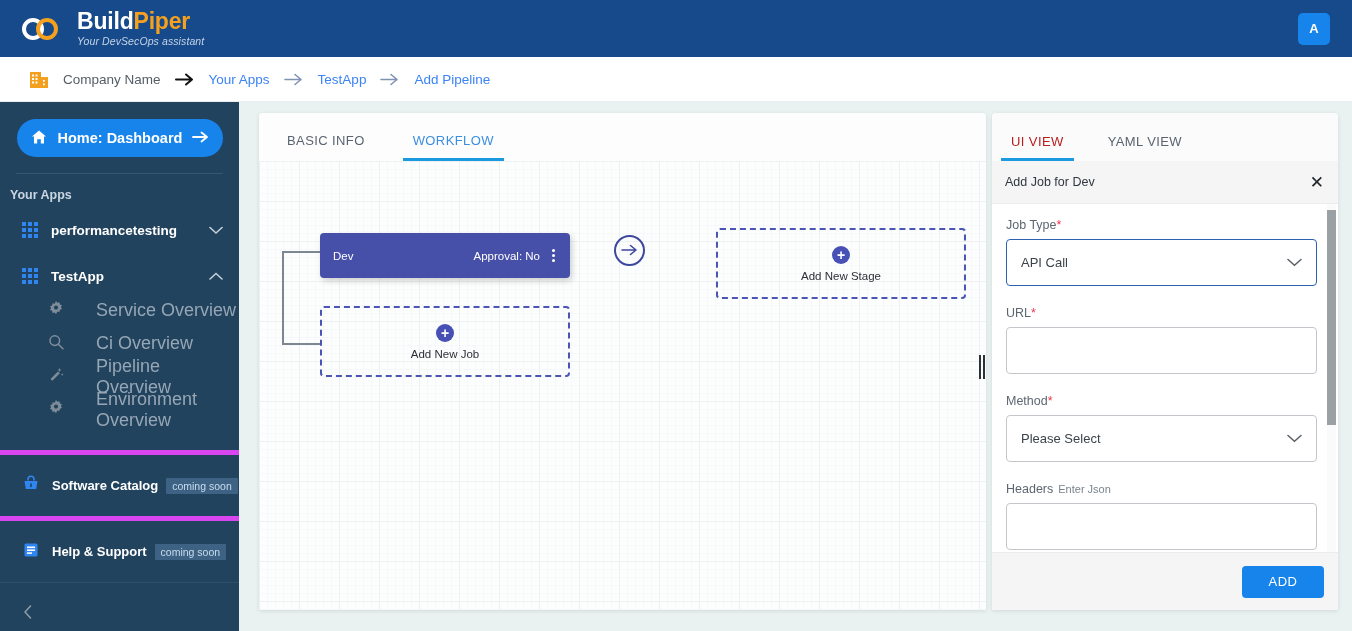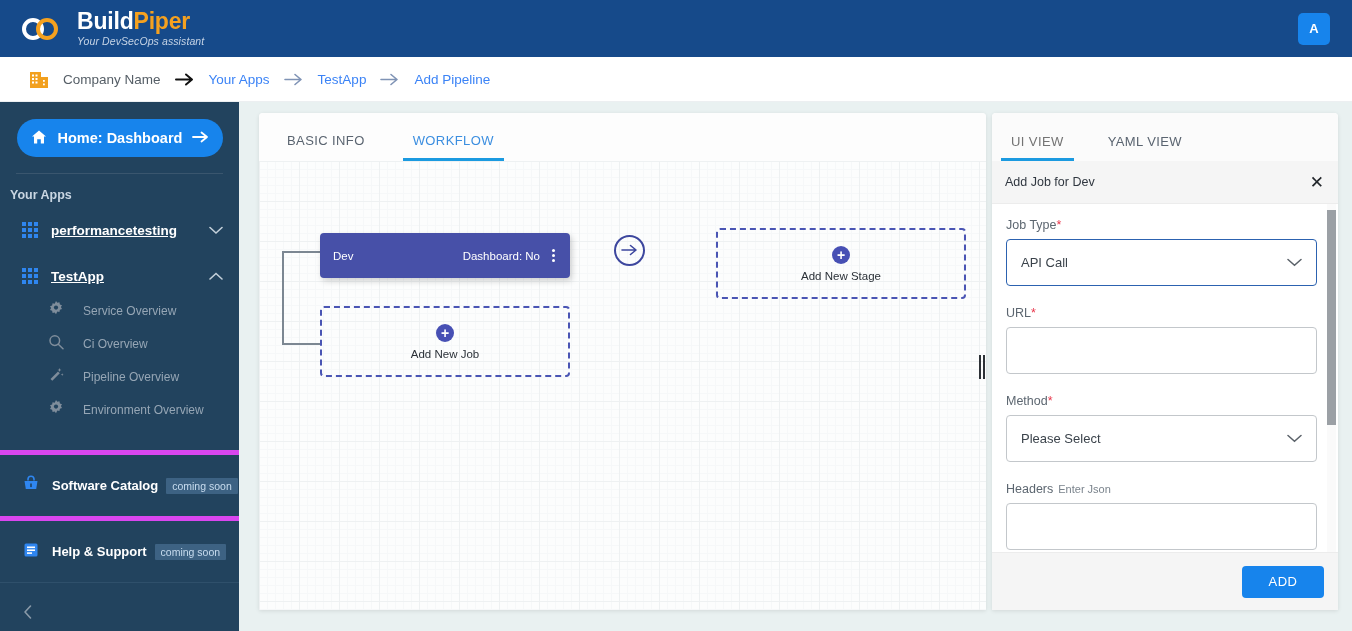--- a/index.html
+++ b/index.html
@@ -53,25 +53,25 @@
   }
   .home-btn {
     margin: 17px auto 0; width: 206px; height: 38px; border-radius: 19px;
     background: #1784ec; display: flex; align-items: center; padding: 0 14px;
     cursor: pointer; border: none; color: #fff;
   }
   .home-btn .lbl { flex: 1; font-size: 14.5px; font-weight: bold; margin-left: 11px; text-align: left; }
   .side-div { height: 1px; background: #3a566e; margin: 16px 16px 0; }
   .side-head { font-size: 12.5px; color: #c9d6e2; padding: 14px 0 0 10px; font-weight: bold; }
   .app-row { display: flex; align-items: center; height: 36px; padding: 0 16px 0 22px; margin-top: 10px; cursor: pointer; }
-  .app-row .nm { flex: 1; font-size: 13.5px; font-weight: bold; color: #ffffff; margin-left: 13px; text-decoration: underline; }
+  .app-row .nm { flex: 1; font-size: 13.5px; font-weight: bold; color: #ffffff; margin-left: 13px; }
   .grid-ico { display: grid; grid-template-columns: repeat(3,4px); grid-template-rows: repeat(3,4px); gap: 2px; }
   .grid-ico i { background: #2f86f0; display: block; }
   .sub-row { display: flex; align-items: center; height: 33px; padding-left: 48px; cursor: pointer; }
-  .sub-row .nm { font-size: 12px; color: #96a6b5; margin-left: 19px; }
+  .sub-row .nm { font-size: 18px; color: #96a6b5; margin-left: 32px; }
   .bot-item { height: 66px; display: flex; align-items: center; padding-left: 22px; border-top: 5px solid #d946ef; cursor: pointer; }
   .bot-item .nm { font-size: 13px; font-weight: bold; color: #ffffff; margin-left: 12px; }
   .badge-soon {
     background: #3d6283; color: #c8dcef; font-size: 10.5px; border-radius: 1px;
     padding: 2px 6px; margin-left: 8px; white-space: nowrap;
   }
   .collapse-row { height: 62px; display: flex; align-items: center; padding-left: 22px; border-top: 1px solid #2f506b; cursor: pointer; }
 
   
   .canvas-card {
@@ -132,21 +132,21 @@
   .resizer i { width: 2px; height: 24px; background: #2c3136; display: block; }
 
   
   .panel {
     position: absolute; left: 992px; top: 113px; width: 346px; height: 497px;
     background: #ffffff; box-shadow: 0 1px 4px rgba(0,0,0,0.10);
     border-radius: 4px 4px 0 0; overflow: hidden;
   }
   .panel-tabs { height: 48px; display: flex; align-items: flex-end; padding-left: 13px; background: #fbfbfb; }
   .panel-tab { font-size: 13px; letter-spacing: .4px; color: #5a6470; padding: 0 6px 12px; margin-right: 32px; cursor: pointer; position: relative; }
-  .panel-tab.active { color: #737373; }
+  .panel-tab.active { color: #b91c1c; }
   .panel-tab.active::after { content: ""; position: absolute; left: -4px; right: -4px; bottom: 0; height: 3px; background: #1b9ae0; }
   .panel-head {
     height: 43px; background: #f5f5f5; display: flex; align-items: center;
     padding: 0 14px 0 13px; border-bottom: 1px solid #ececec;
   }
   .panel-title { flex: 1; font-size: 12.5px; color: #303740; }
   .close-x { font-size: 17px; color: #22262b; cursor: pointer; line-height: 1; }
   .panel-body {
     position: absolute; left: 0; top: 91px; right: 0; bottom: 58px;
     padding: 14px 21px 0 14px; overflow: hidden;
@@ -375,21 +375,21 @@
   <div class="tabs-row">
     <div class="tab">BASIC INFO</div>
     <div class="tab active">WORKFLOW</div>
   </div>
   <div class="grid-area">
 
     <div class="bracket"></div>
 
     <div class="stage-node">
       <span class="sname">Dev</span>
-      <span class="sappr">Dashboard: No</span>
+      <span class="sappr">Approval: No</span>
       <span class="kebab">
           <i></i>
           <i></i>
           <i></i>
         </span>
     </div>
 
     <div class="dashed-box dash-job">
       <span class="plus-circle">+</span>
       <span class="dash-lbl">Add New Job</span>

